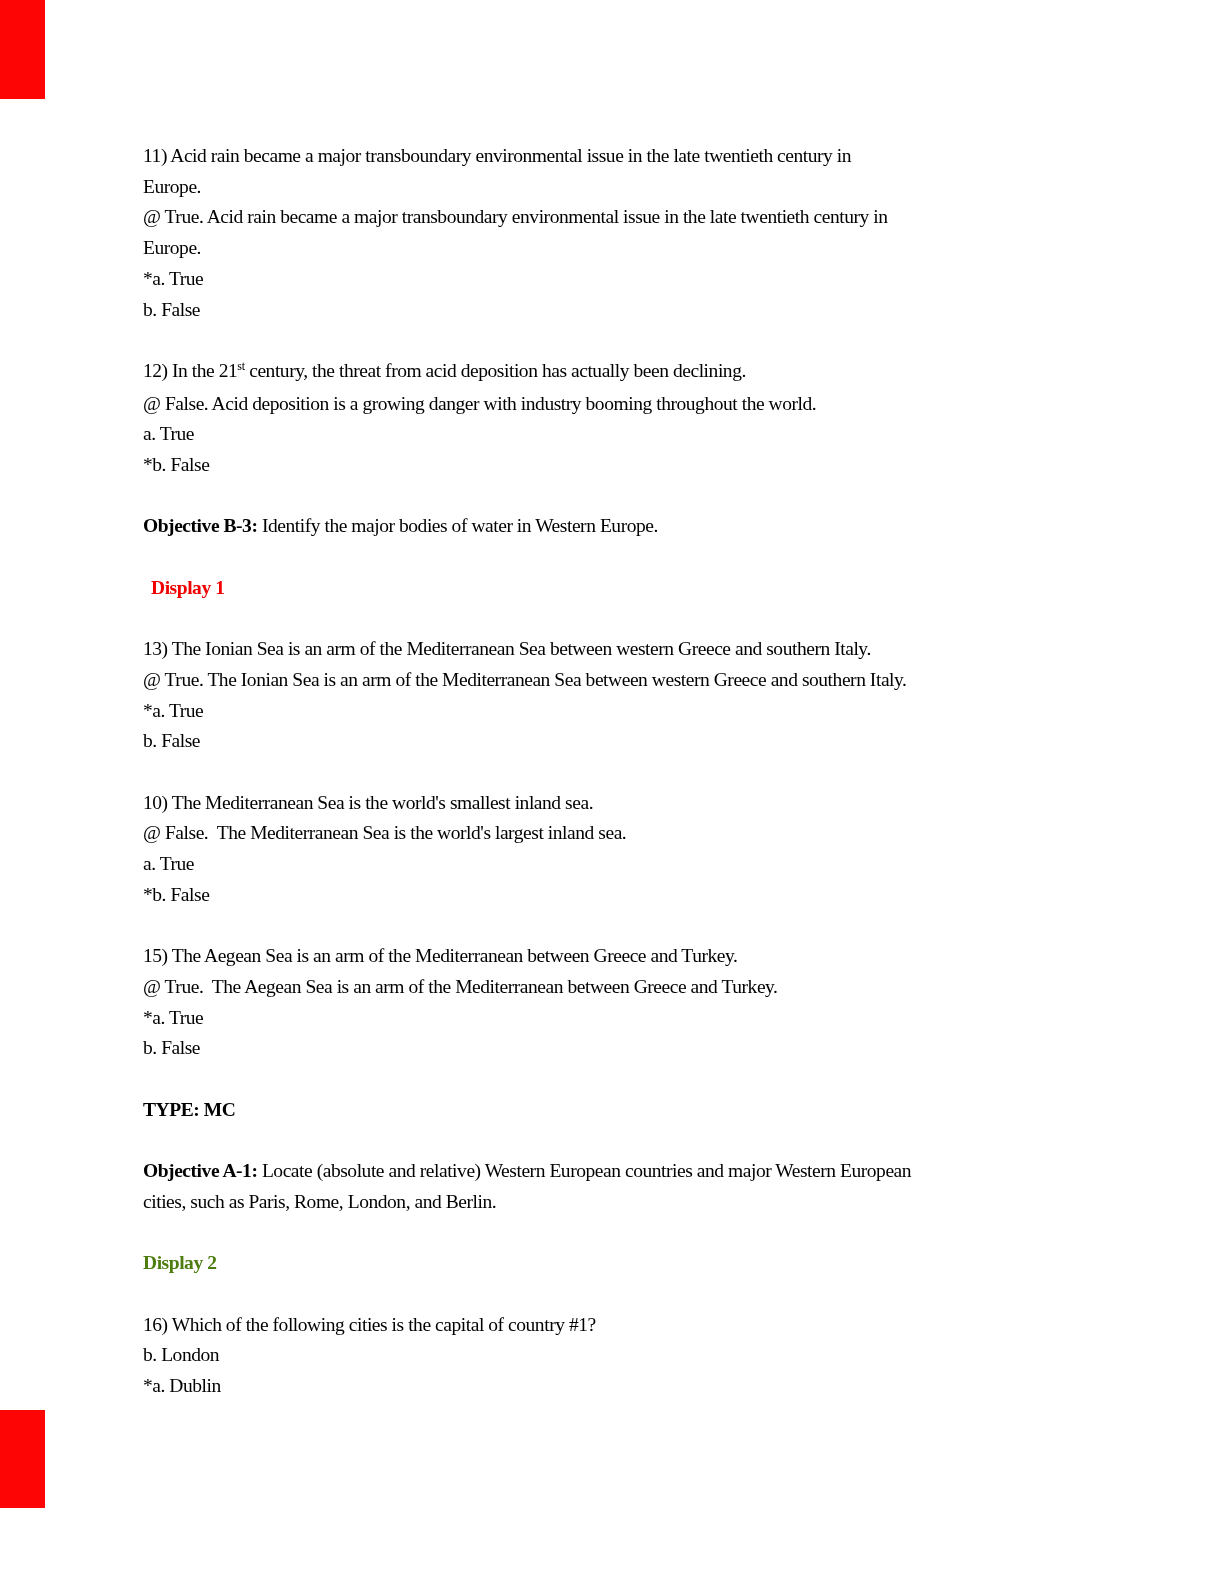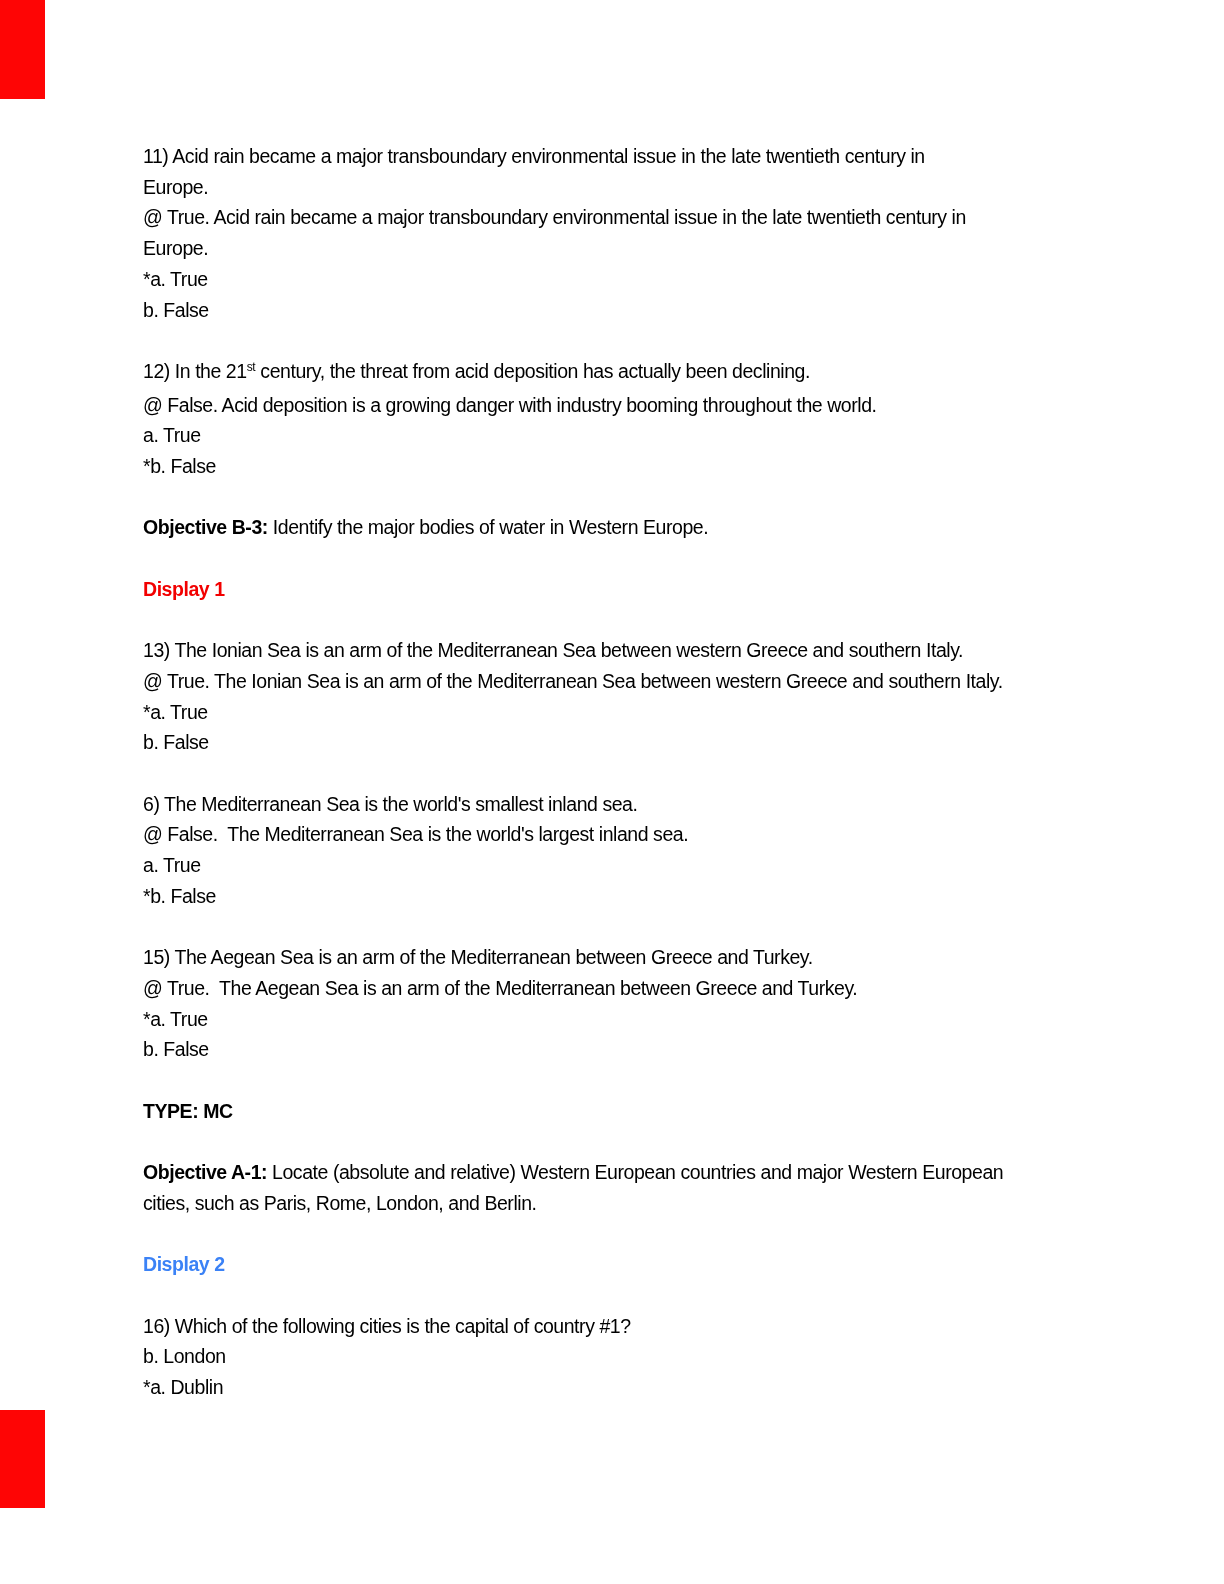--- a/index.html
+++ b/index.html
@@ -5,21 +5,21 @@
   html, body {
     margin: 0; padding: 0;
     width: 1224px; height: 1584px;
     overflow: hidden;
     background: #ffffff;
   }
   .page {
     position: relative;
     width: 1224px; height: 1508px;
     background: #ffffff;
-    font-family: Liberation Sans, sans-serif;
+    font-family: Liberation Serif, serif;
     color: #000000;
   }
   .content {
     position: absolute;
     left: 143px;
     top: 141px;
     width: 950px;
     font-size: 19.5px;
     line-height: 30.7px;
     letter-spacing: -0.45px;
@@ -61,49 +61,49 @@
       <div class="block">
         <div class="line"><span>12) In the 21</span><span class="seg-sup">st</span><span> century, the threat from acid deposition has actually been declining.</span></div>
         <div class="line"><span>@ False. Acid deposition is a growing danger with industry booming throughout the world.</span></div>
         <div class="line"><span>a. True</span></div>
         <div class="line"><span>*b. False</span></div>
       </div>
       <div class="block">
         <div class="line"><span class="seg-bold">Objective B-3:</span><span> Identify the major bodies of water in Western Europe.</span></div>
       </div>
       <div class="block">
-        <div class="line"><span class="seg-bold seg-red" style="color: rgb(242, 0, 0);">Display 1</span></div>
+        <div class="line"><span class="seg-bold seg-red" style="color: rgb(242, 0, 0); margin-left: 8px;">Display 1</span></div>
       </div>
       <div class="block">
         <div class="line"><span>13) The Ionian Sea is an arm of the Mediterranean Sea between western Greece and southern Italy.</span></div>
         <div class="line"><span>@ True. The Ionian Sea is an arm of the Mediterranean Sea between western Greece and southern Italy.</span></div>
         <div class="line"><span>*a. True</span></div>
         <div class="line"><span>b. False</span></div>
       </div>
       <div class="block">
-        <div class="line"><span>6) The Mediterranean Sea is the world's smallest inland sea.</span></div>
+        <div class="line"><span>10) The Mediterranean Sea is the world's smallest inland sea.</span></div>
         <div class="line"><span>@ False.  The Mediterranean Sea is the world's largest inland sea.</span></div>
         <div class="line"><span>a. True</span></div>
         <div class="line"><span>*b. False</span></div>
       </div>
       <div class="block">
         <div class="line"><span>15) The Aegean Sea is an arm of the Mediterranean between Greece and Turkey.</span></div>
         <div class="line"><span>@ True.  The Aegean Sea is an arm of the Mediterranean between Greece and Turkey.</span></div>
         <div class="line"><span>*a. True</span></div>
         <div class="line"><span>b. False</span></div>
       </div>
       <div class="block">
         <div class="line"><span class="seg-bold">TYPE: MC</span></div>
       </div>
       <div class="block">
         <div class="line"><span class="seg-bold">Objective A-1:</span><span> Locate (absolute and relative) Western European countries and major Western European</span></div>
         <div class="line"><span>cities, such as Paris, Rome, London, and Berlin.</span></div>
       </div>
       <div class="block">
-        <div class="line"><span class="seg-bold seg-red" style="color: #3b82f6;">Display 2</span></div>
+        <div class="line"><span class="seg-bold seg-red" style="color: #4d7c0f;">Display 2</span></div>
       </div>
       <div class="block">
         <div class="line"><span>16) Which of the following cities is the capital of country #1?</span></div>
         <div class="line"><span>b. London</span></div>
         <div class="line"><span>*a. Dublin</span></div>
       </div>
     </div>
 </div>
 
 </body></html>

